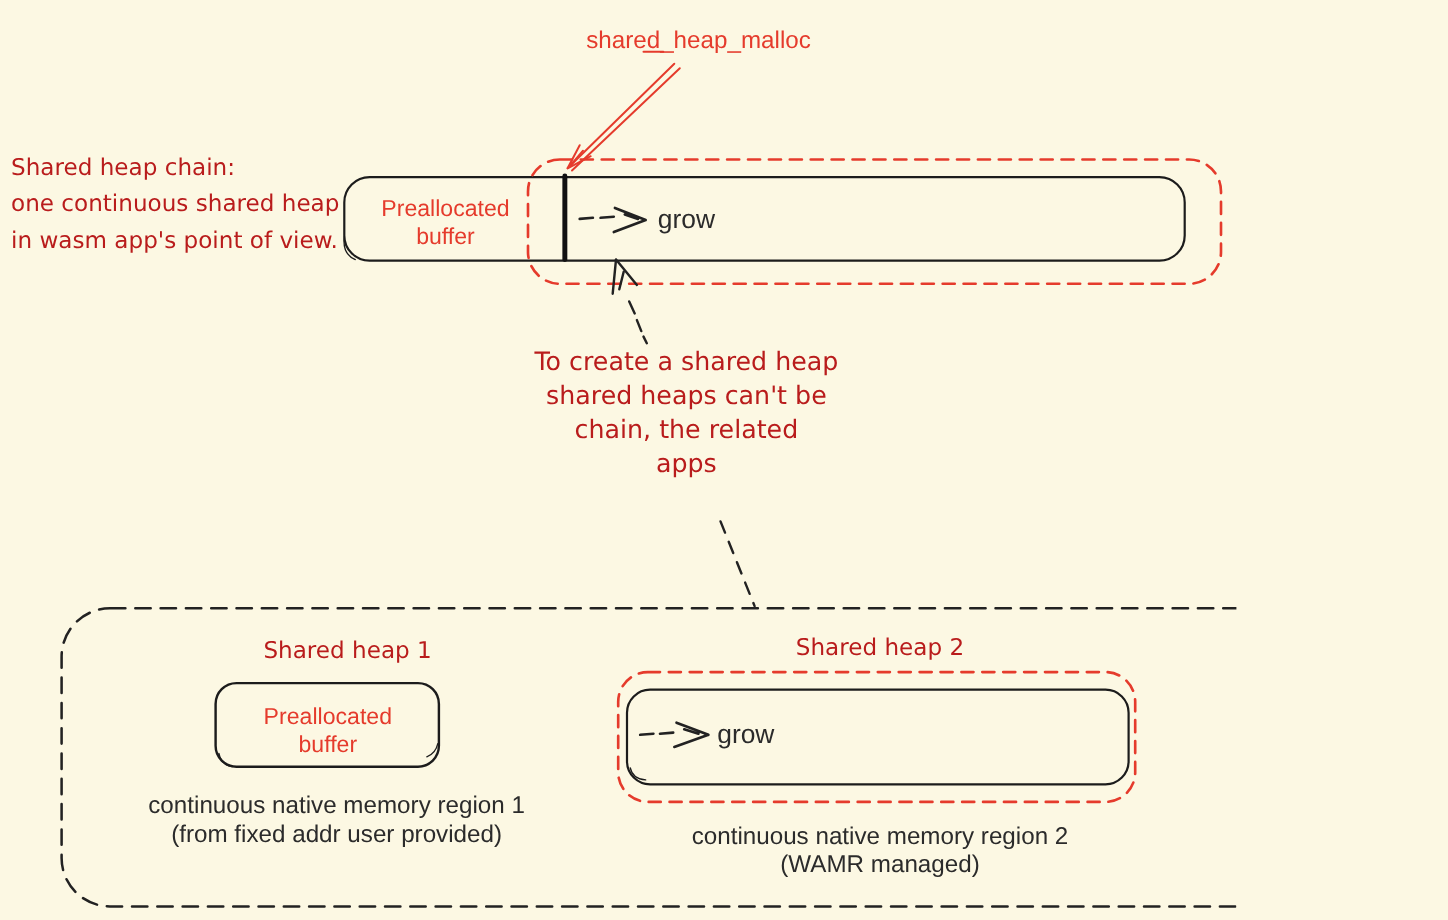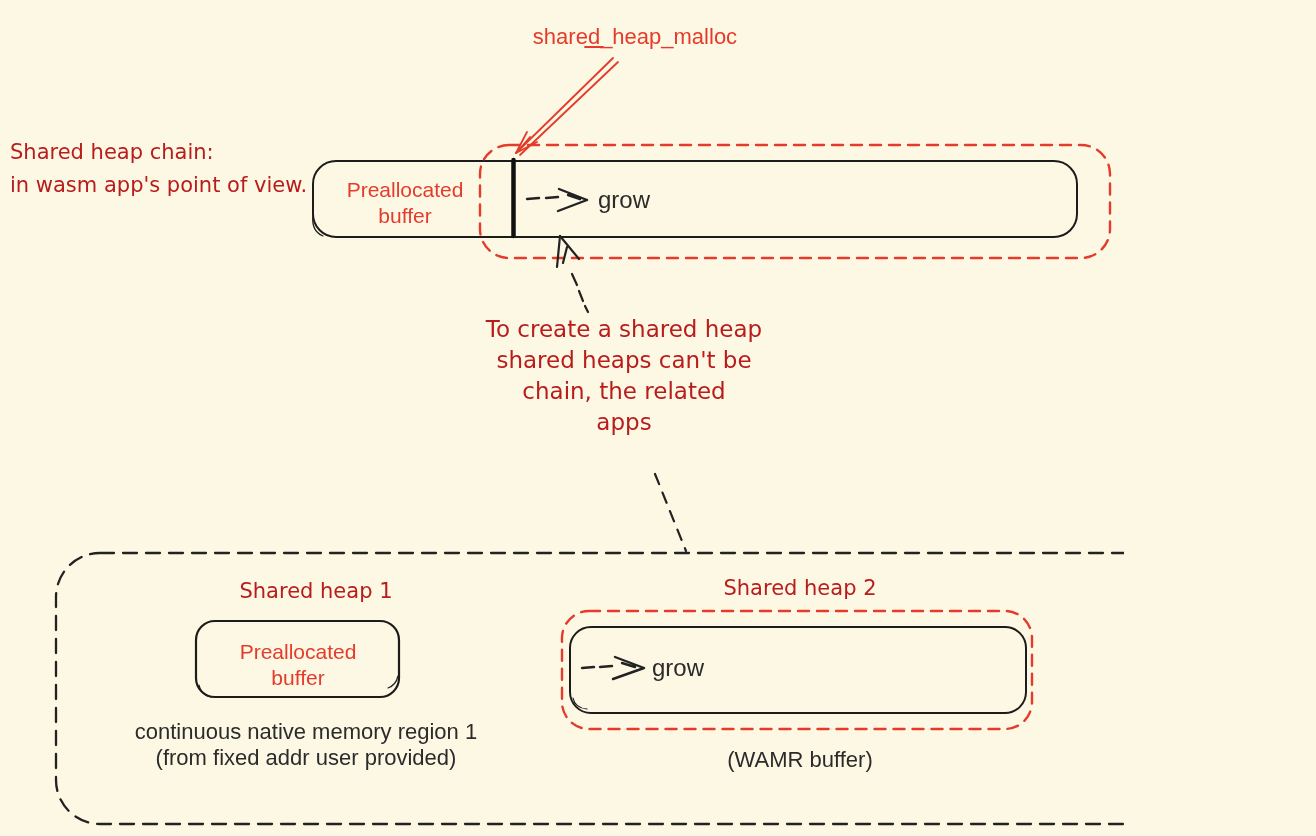--- a/index.html
+++ b/index.html
@@ -144,20 +144,21 @@
       <line x1="582" y1="668" x2="594" y2="667"></line>
       <line x1="600" y1="667" x2="612" y2="666"></line>
       <path d="M615,657 L644,668 M613,679 L644,668 M622,663 L635,667"></path>
     </g>
   </svg>
 
   <div class="txt malloc-label arial red">shared_heap_malloc</div>
 
   <div class="txt chain-caption soft">
     <div>Shared heap chain:</div>
+    <div>one continuous shared heap</div>
     <div>in wasm app's point of view.</div>
   </div>
 
   <div class="txt prealloc-main center arial red">
     <div>Preallocated</div>
     <div>buffer</div>
   </div>
 
   <div class="txt grow-main arial">grow</div>
 
@@ -178,16 +179,17 @@
   <div class="txt heap1-caption center arial">
     <div>continuous native memory region 1</div>
     <div>(from fixed addr user provided)</div>
   </div>
 
   <div class="txt heap2-title center soft">Shared heap 2</div>
 
   <div class="txt grow-heap2 arial">grow</div>
 
   <div class="txt heap2-caption center arial">
-    <div>(WAMR buffer)</div>
+    <div>continuous native memory region 2</div>
+    <div>(WAMR managed)</div>
   </div>
 
 </div>
 
 </body></html>

